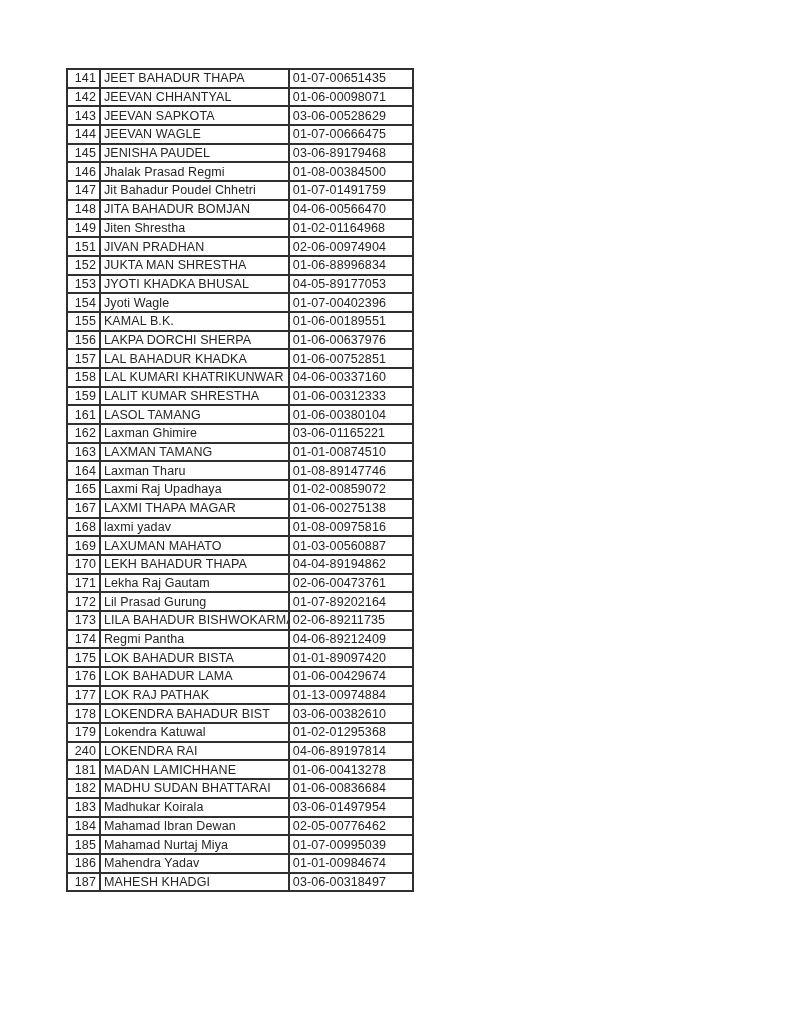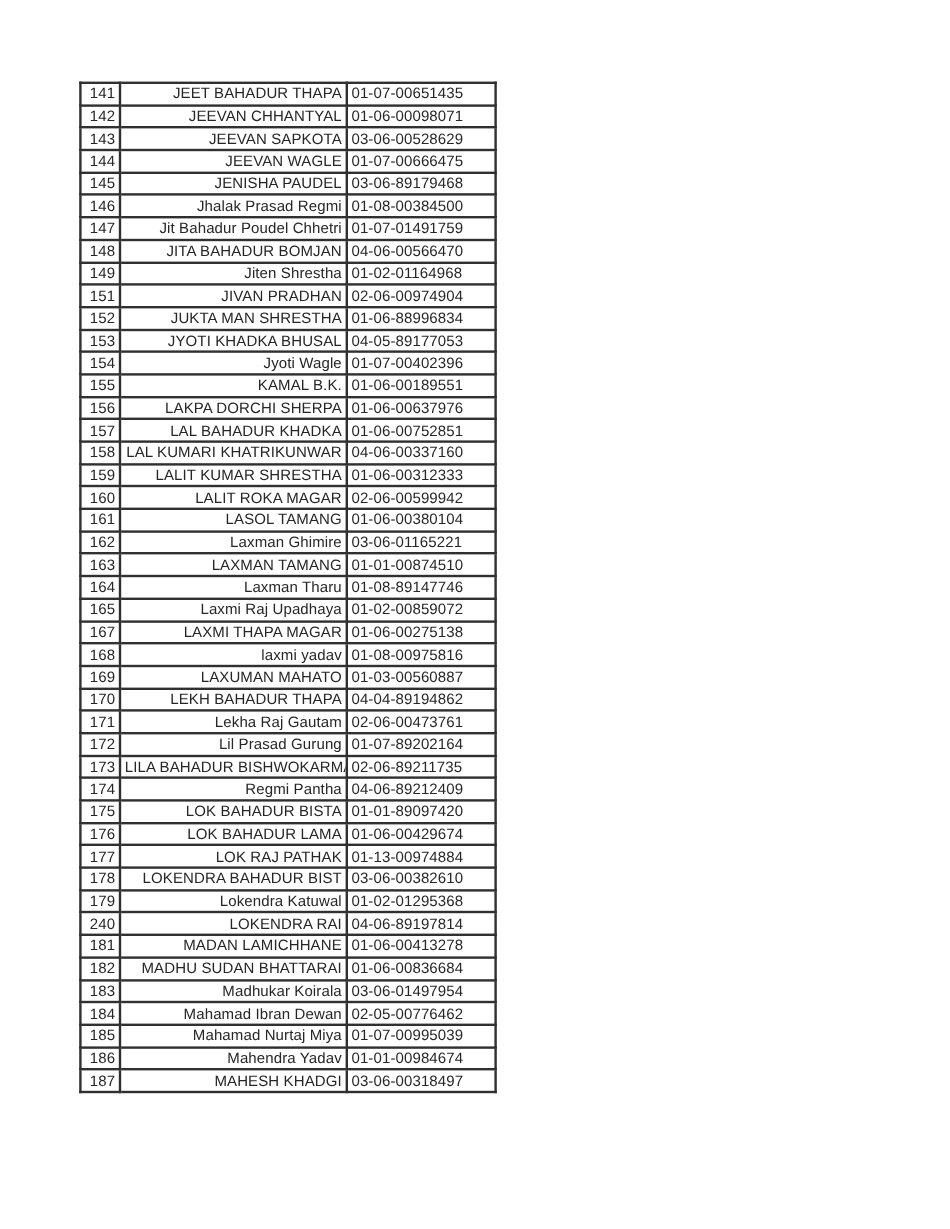--- a/index.html
+++ b/index.html
@@ -35,21 +35,21 @@
     overflow: hidden;
     vertical-align: middle;
   }
   td.col-no {
     width: 30px;
     text-align: right;
     padding-right: 3px;
   }
   td.col-name {
     width: 172px;
-    text-align: right;
+    text-align: left;
     padding-left: 4px;
   }
   td.col-id {
     width: 113px;
     text-align: left;
     padding-left: 4px;
   }
 </style>
 </head>
 <body>
@@ -141,25 +141,20 @@
           <td class="col-no">158</td>
           <td class="col-name">LAL KUMARI KHATRIKUNWAR</td>
           <td class="col-id">04-06-00337160</td>
         </tr>
         <tr>
           <td class="col-no">159</td>
           <td class="col-name">LALIT KUMAR SHRESTHA</td>
           <td class="col-id">01-06-00312333</td>
         </tr>
         <tr>
-          <td class="col-no">160</td>
-          <td class="col-name">LALIT ROKA MAGAR</td>
-          <td class="col-id">02-06-00599942</td>
-        </tr>
-        <tr>
           <td class="col-no">161</td>
           <td class="col-name">LASOL TAMANG</td>
           <td class="col-id">01-06-00380104</td>
         </tr>
         <tr>
           <td class="col-no">162</td>
           <td class="col-name">Laxman Ghimire</td>
           <td class="col-id">03-06-01165221</td>
         </tr>
         <tr>

